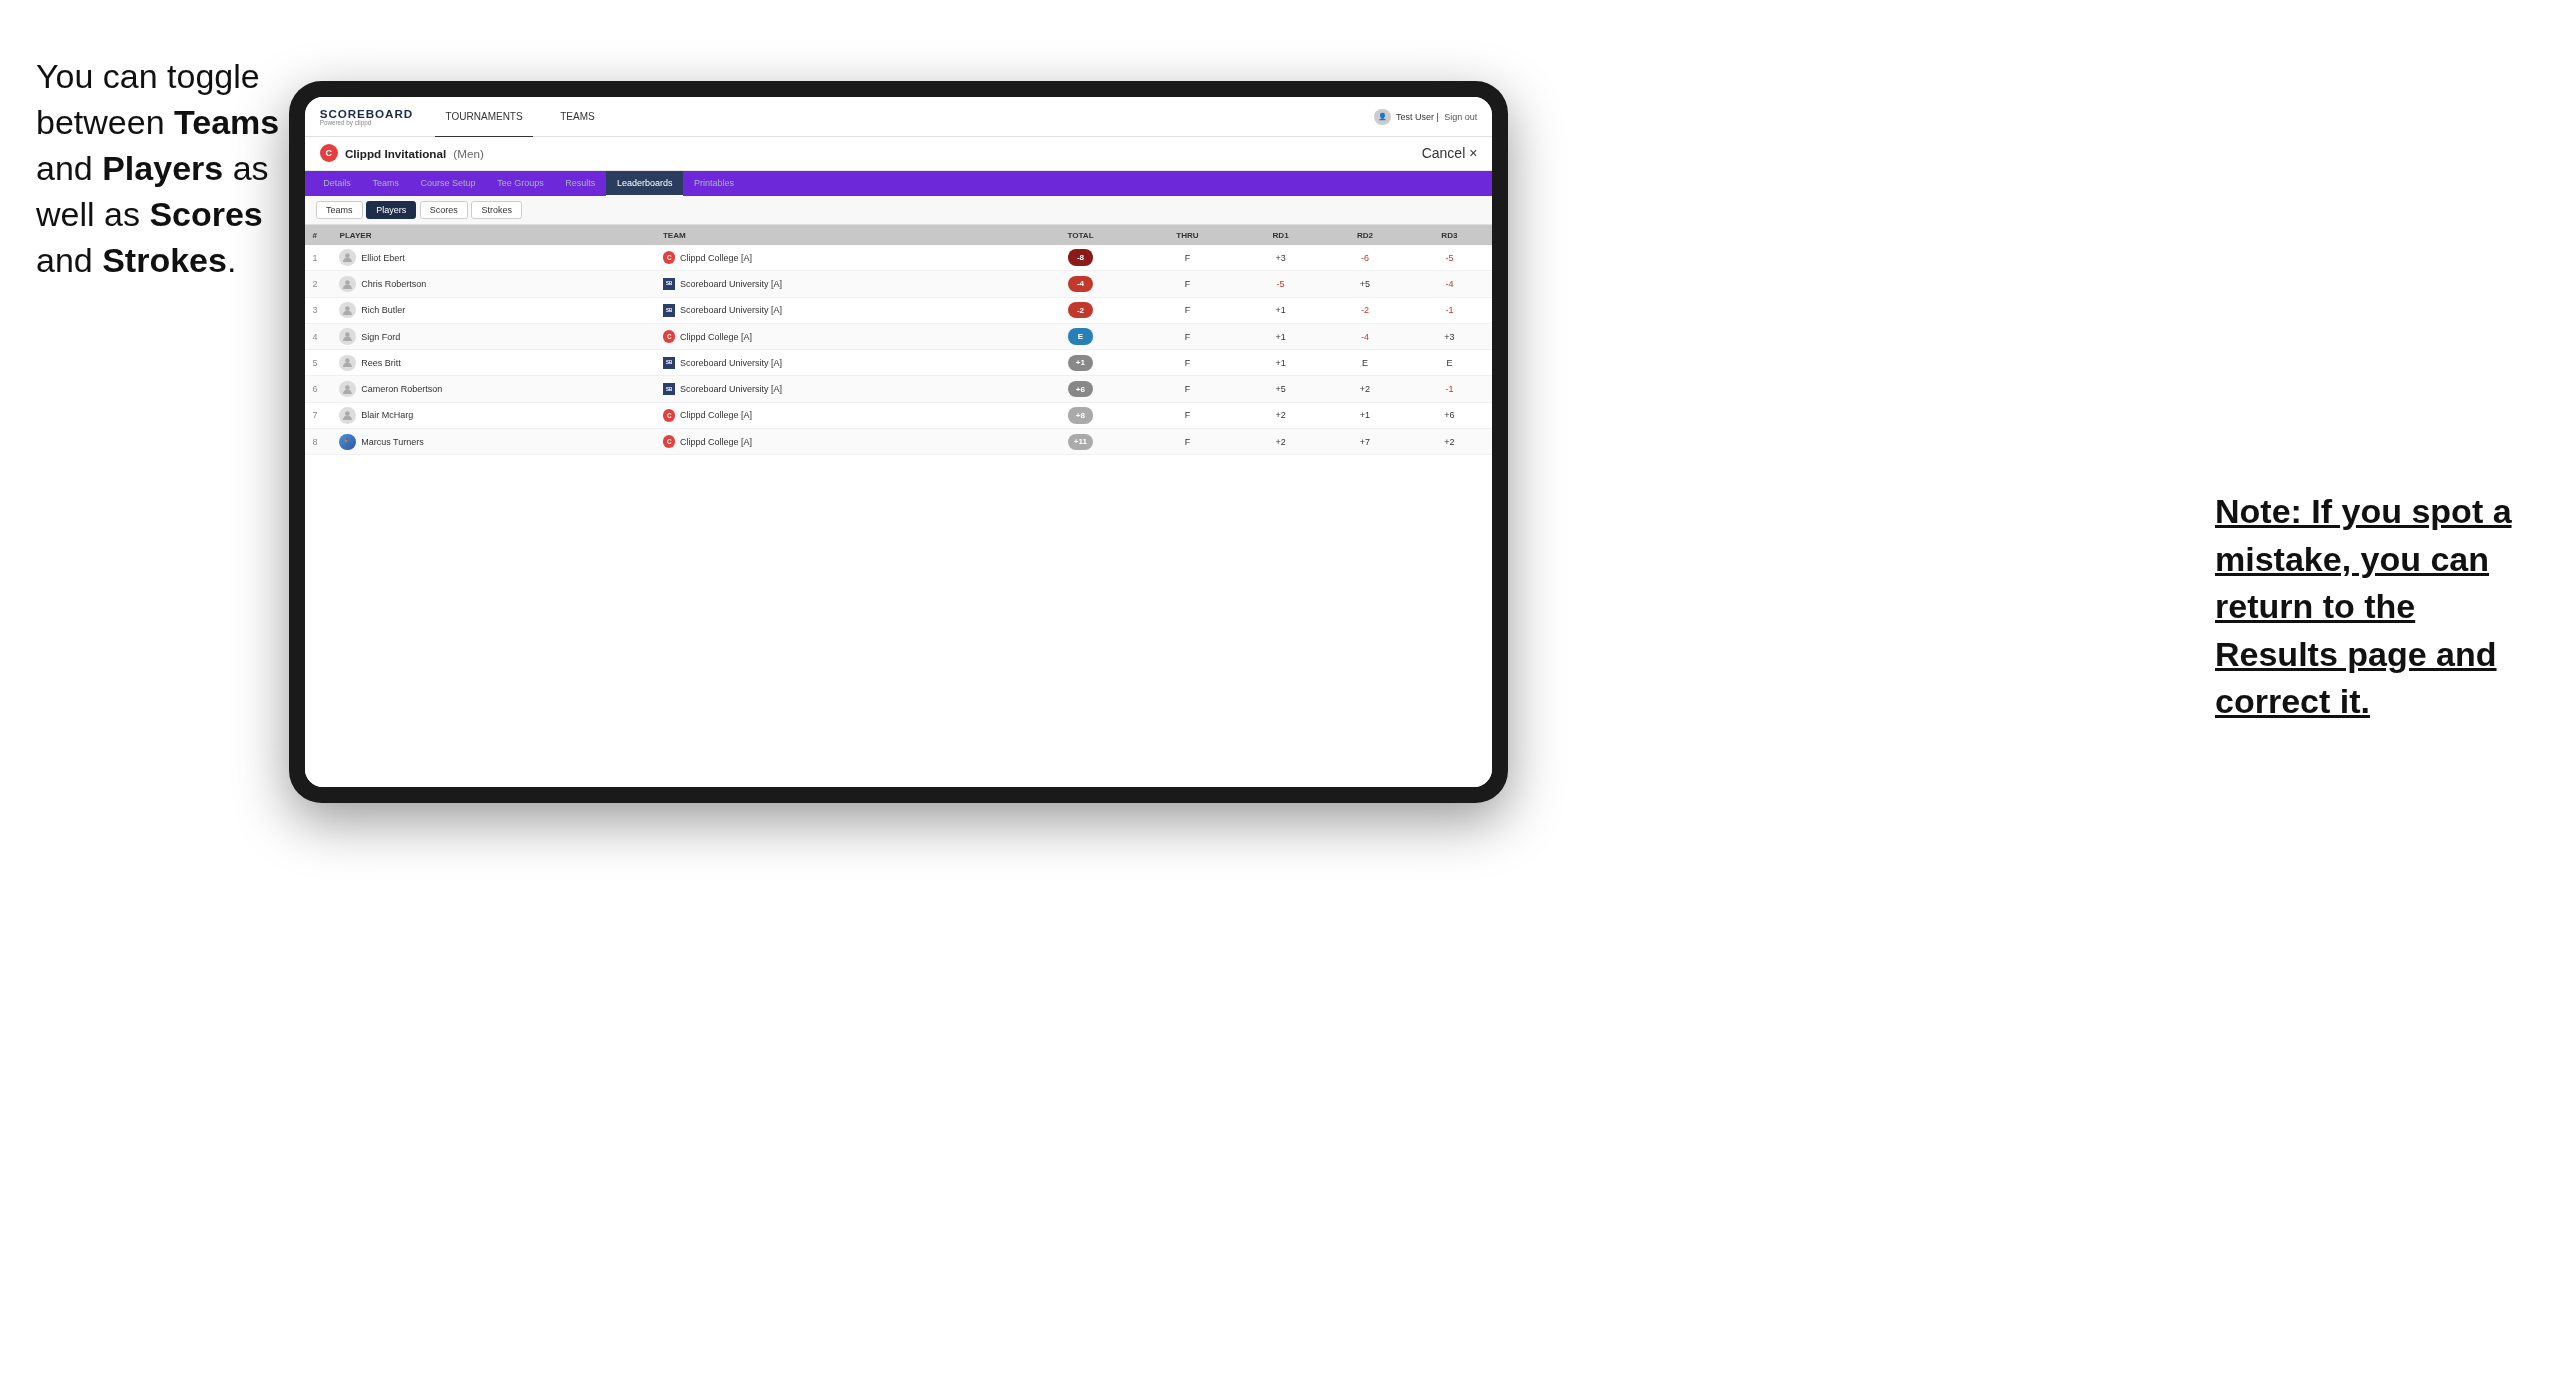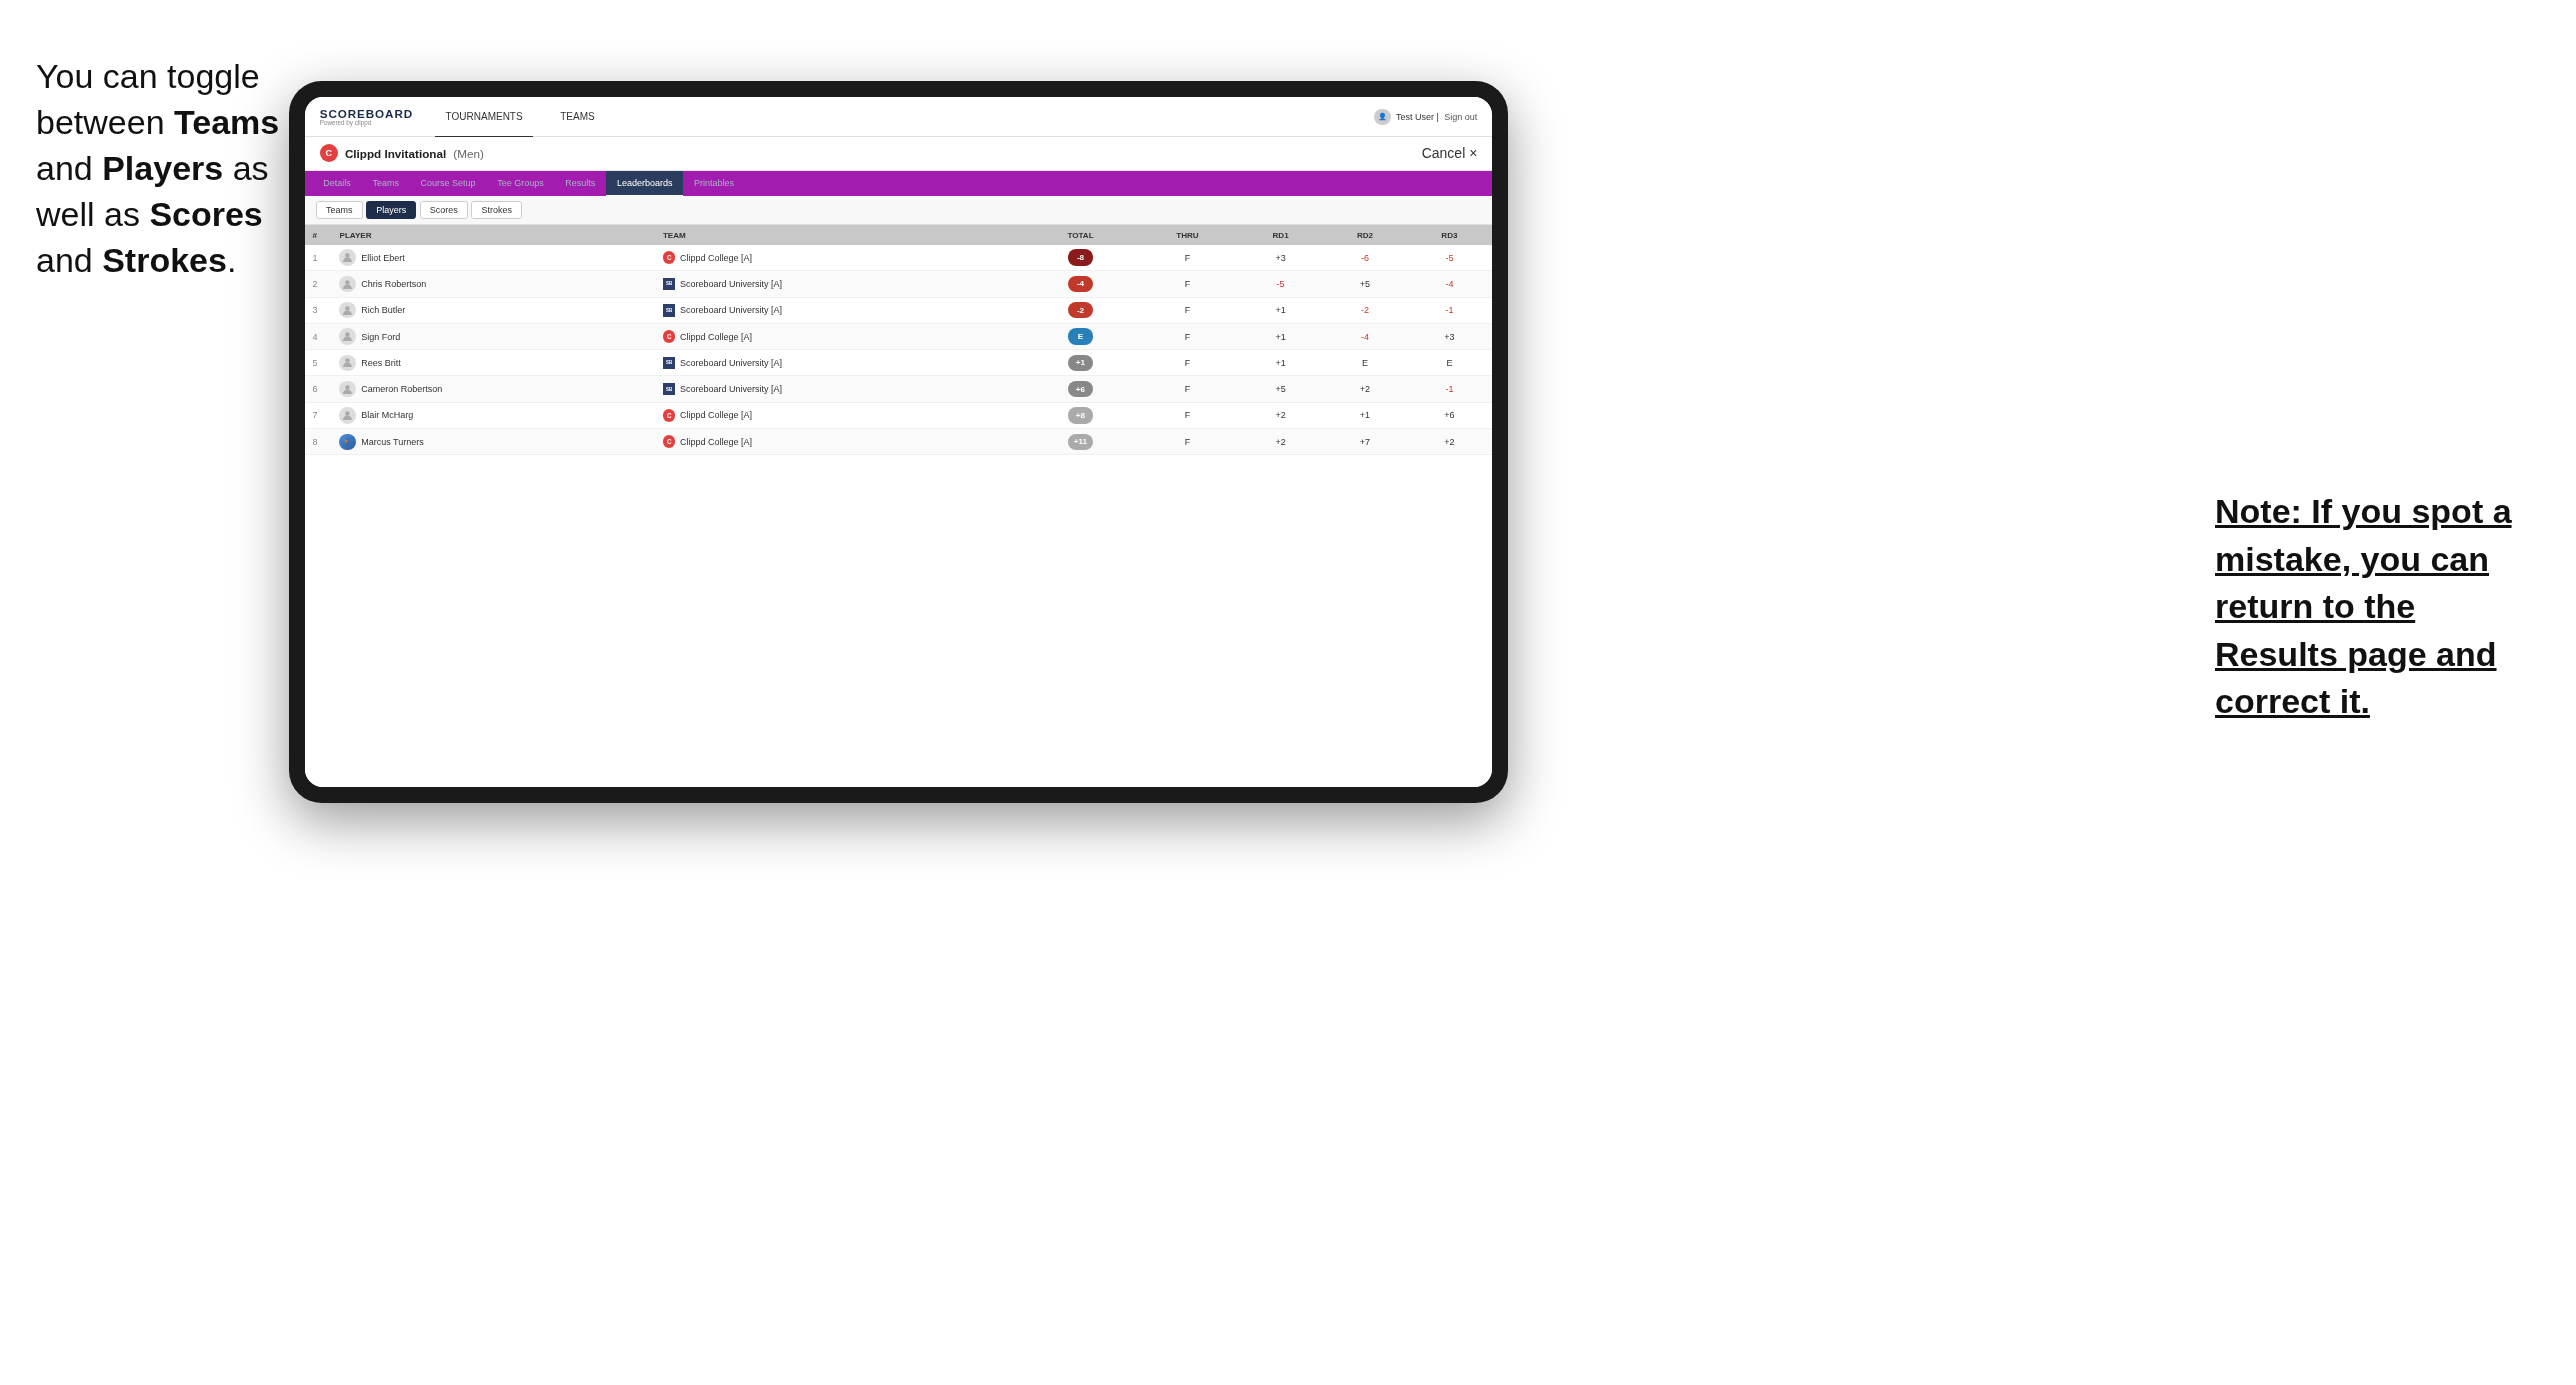--- a/index.html
+++ b/index.html
@@ -154,21 +154,21 @@
       font-weight: 700;
     }
     .cancel-btn {
       font-size: 14px;
       color: #333;
       cursor: pointer;
     }
 
     
     .tabs-bar {
-      background: #a21caf;
+      background: #6d28d9;
       display: flex;
       padding: 0 7.2px;
       flex-shrink: 0;
     }
     .tab-item {
       font-size: 9px;
       color: #aab4c4;
       padding: 7.2px 10.8px;
       cursor: pointer;
       border-bottom: 1.8px solid transparent;

